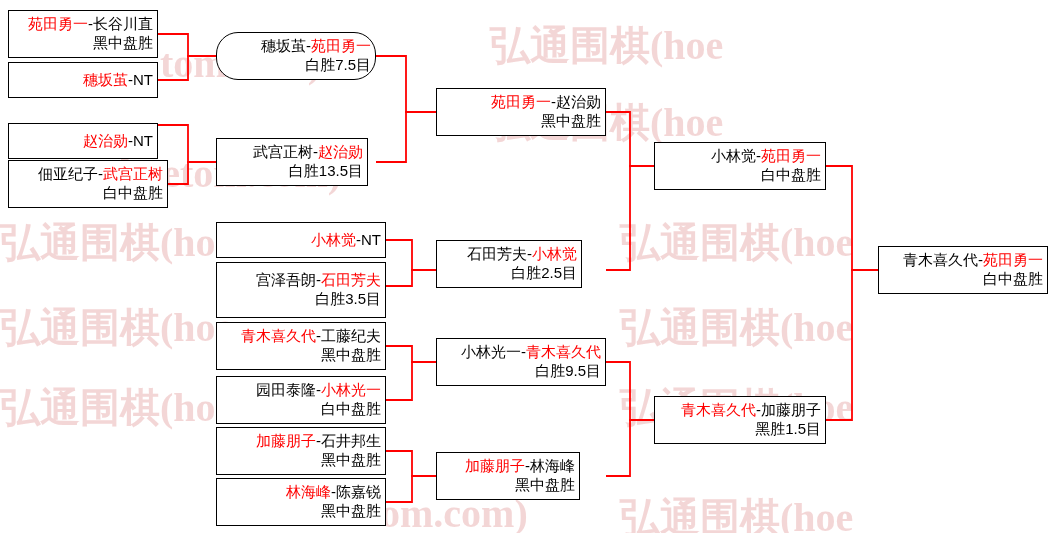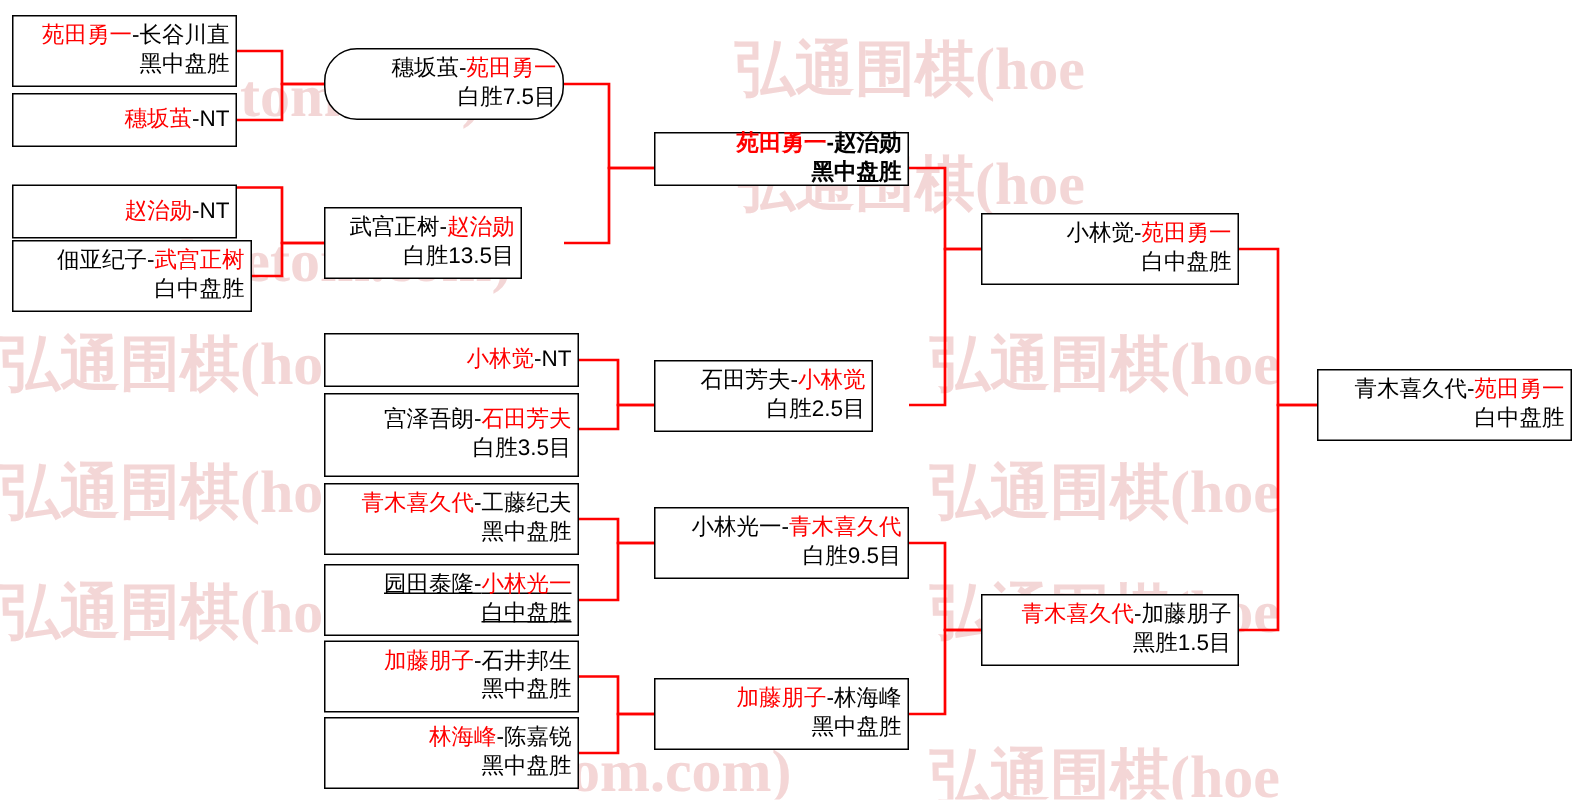--- a/index.html
+++ b/index.html
@@ -112,53 +112,53 @@
       <div class="ln"><span class="r">小林觉</span><span class="k">-NT</span></div>
     </div>
     <div class="node" style="left: 216px; top: 262px; width: 170px; height: 56px;">
       <div class="ln"><span class="k">宫泽吾朗</span><span class="k">-</span><span class="r">石田芳夫</span></div>
       <div class="ln"><span class="k">白胜3.5目</span></div>
     </div>
     <div class="node" style="left: 216px; top: 322px; width: 170px; height: 48px;">
       <div class="ln"><span class="r">青木喜久代</span><span class="k">-工藤纪夫</span></div>
       <div class="ln"><span class="k">黑中盘胜</span></div>
     </div>
-    <div class="node" style="left: 216px; top: 376px; width: 170px; height: 48px; text-decoration: underline;">
+    <div class="node" style="left: 216px; top: 376px; width: 170px; height: 48px;">
       <div class="ln"><span class="k">园田泰隆</span><span class="k">-</span><span class="r">小林光一</span></div>
       <div class="ln"><span class="k">白中盘胜</span></div>
     </div>
     <div class="node" style="left: 216px; top: 427px; width: 170px; height: 48px;">
       <div class="ln"><span class="r">加藤朋子</span><span class="k">-石井邦生</span></div>
       <div class="ln"><span class="k">黑中盘胜</span></div>
     </div>
     <div class="node" style="left: 216px; top: 478px; width: 170px; height: 48px;">
       <div class="ln"><span class="r">林海峰</span><span class="k">-陈嘉锐</span></div>
       <div class="ln"><span class="k">黑中盘胜</span></div>
     </div>
     <div class="node" style="left: 216px; top: 32px; width: 160px; height: 48px; border-radius: 22px;">
       <div class="ln"><span class="k">穗坂茧</span><span class="k">-</span><span class="r">苑田勇一</span></div>
       <div class="ln"><span class="k">白胜7.5目</span></div>
     </div>
-    <div class="node" style="left: 216px; top: 138px; width: 132px; height: 48px; padding-left: 40px;">
+    <div class="node" style="left: 216px; top: 138px; width: 152px; height: 48px; padding-left: 40px;">
       <div class="ln"><span class="k">武宫正树</span><span class="k">-</span><span class="r">赵治勋</span></div>
       <div class="ln"><span class="k">白胜13.5目</span></div>
     </div>
     <div class="node" style="left: 436px; top: 240px; width: 146px; height: 48px;">
       <div class="ln"><span class="k">石田芳夫</span><span class="k">-</span><span class="r">小林觉</span></div>
       <div class="ln"><span class="k">白胜2.5目</span></div>
     </div>
     <div class="node" style="left: 436px; top: 338px; width: 170px; height: 48px;">
       <div class="ln"><span class="k">小林光一</span><span class="k">-</span><span class="r">青木喜久代</span></div>
       <div class="ln"><span class="k">白胜9.5目</span></div>
     </div>
-    <div class="node" style="left: 436px; top: 452px; width: 170px; height: 48px;">
+    <div class="node" style="left: 436px; top: 452px; width: 144px; height: 48px;">
       <div class="ln"><span class="r">加藤朋子</span><span class="k">-林海峰</span></div>
       <div class="ln"><span class="k">黑中盘胜</span></div>
     </div>
-    <div class="node" style="left: 436px; top: 88px; width: 170px; height: 36px; font-weight: bold;">
+    <div class="node" style="left: 436px; top: 88px; width: 170px; height: 48px;">
       <div class="ln"><span class="r">苑田勇一</span><span class="k">-赵治勋</span></div>
       <div class="ln"><span class="k">黑中盘胜</span></div>
     </div>
     <div class="node" style="left: 654px; top: 142px; width: 172px; height: 48px;">
       <div class="ln"><span class="k">小林觉</span><span class="k">-</span><span class="r">苑田勇一</span></div>
       <div class="ln"><span class="k">白中盘胜</span></div>
     </div>
     <div class="node" style="left: 654px; top: 396px; width: 172px; height: 48px;">
       <div class="ln"><span class="r">青木喜久代</span><span class="k">-加藤朋子</span></div>
       <div class="ln"><span class="k">黑胜1.5目</span></div>

